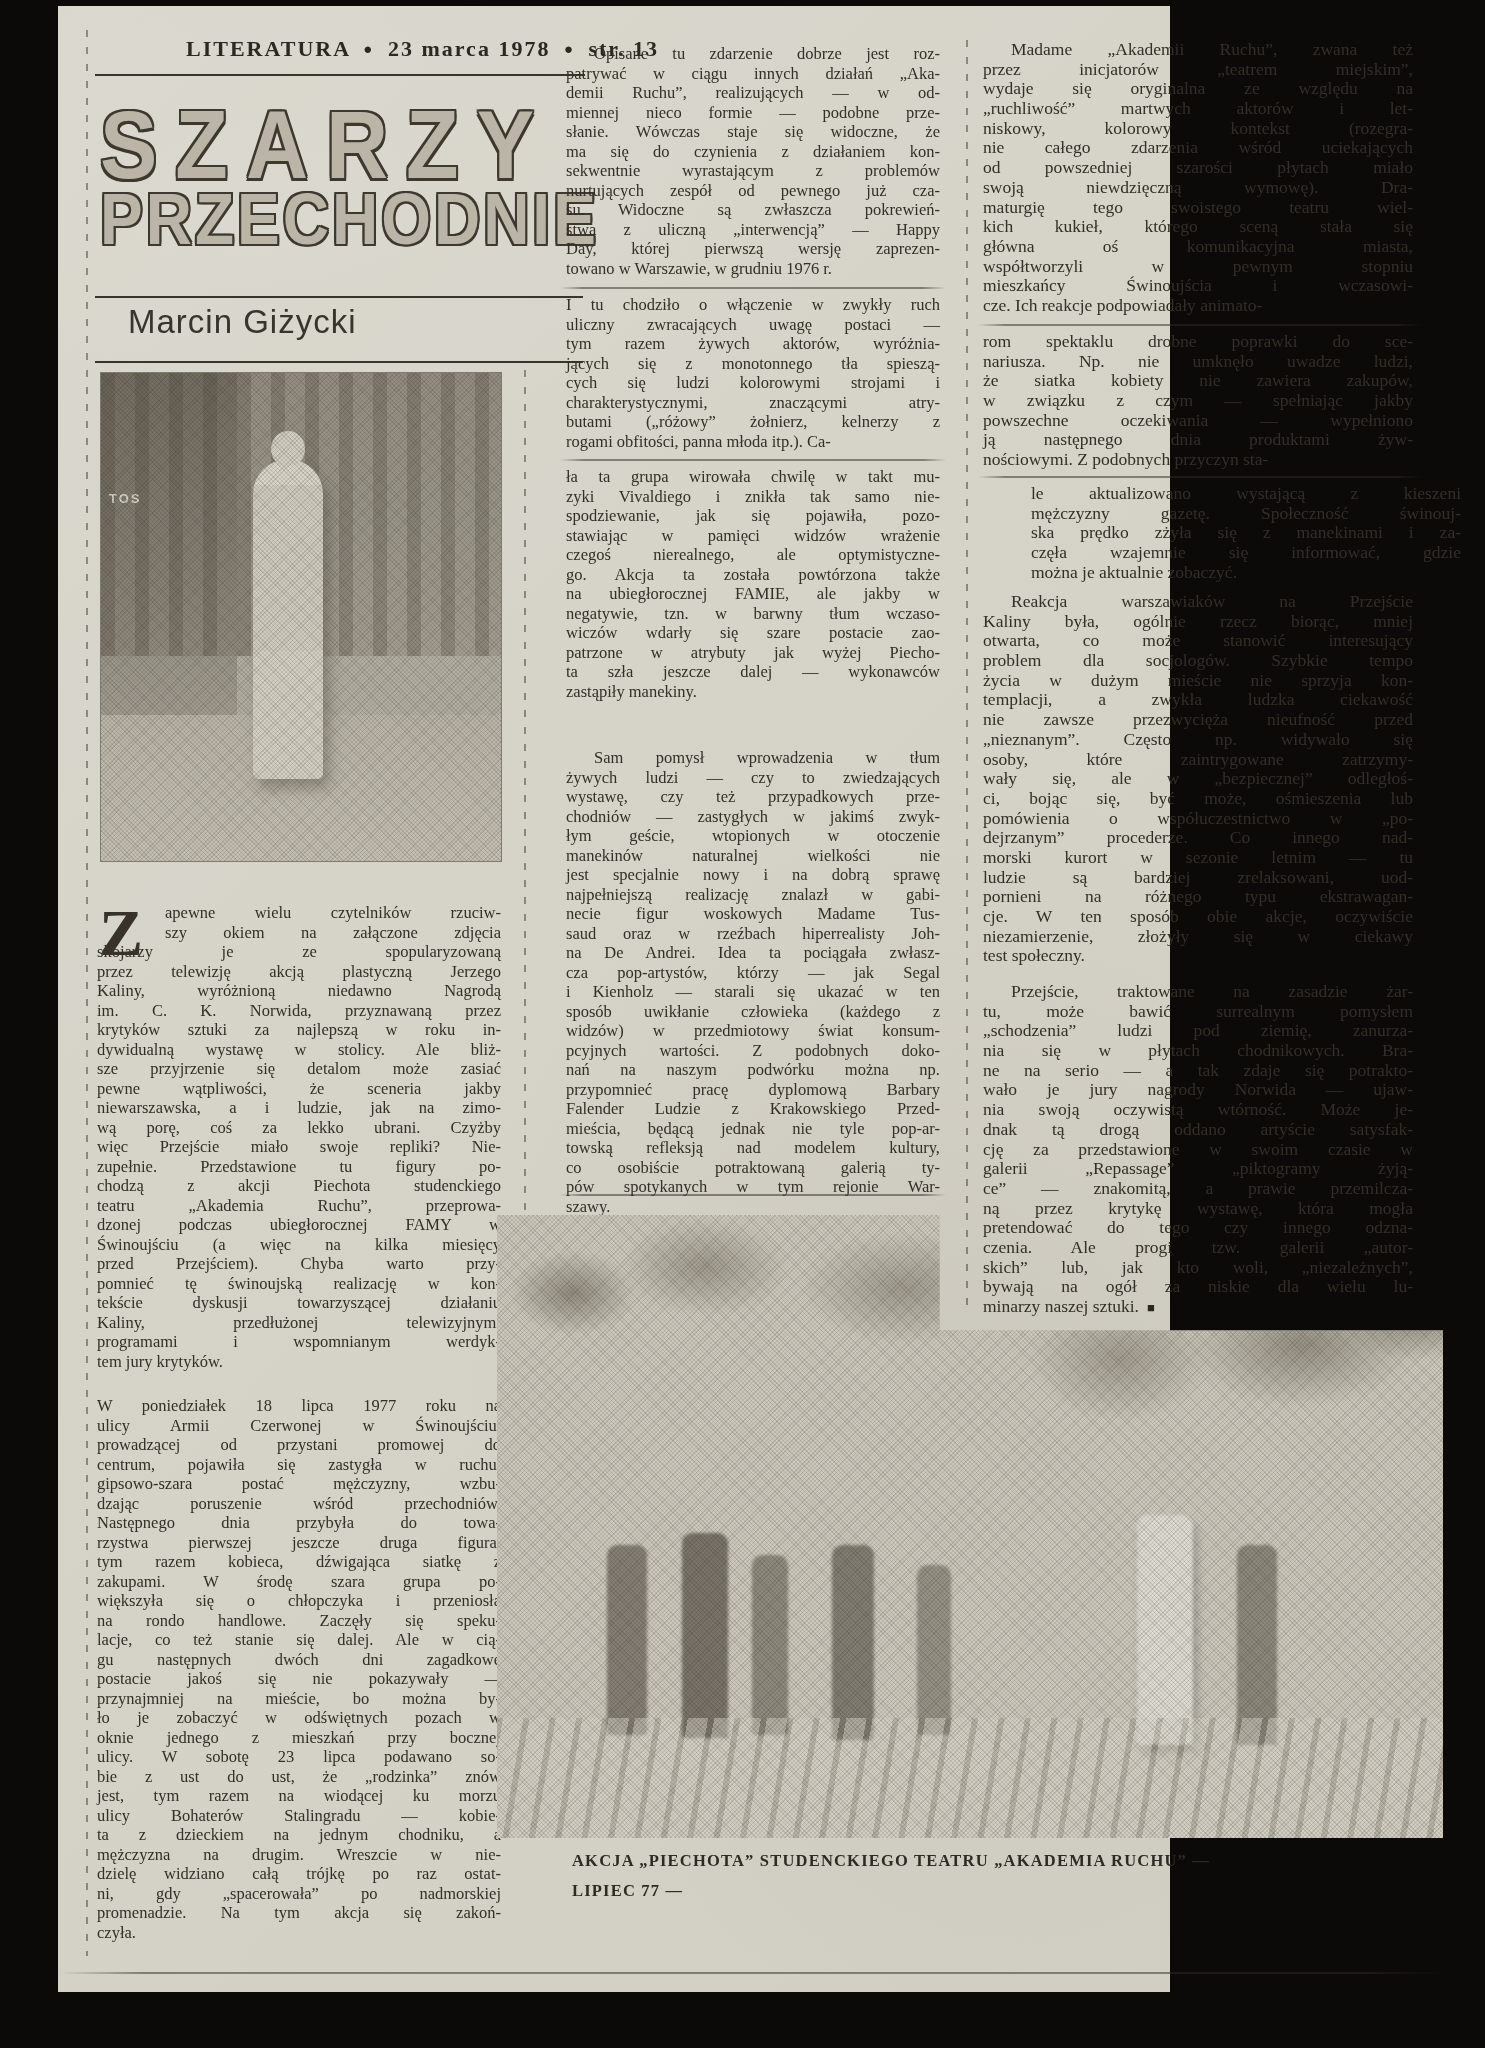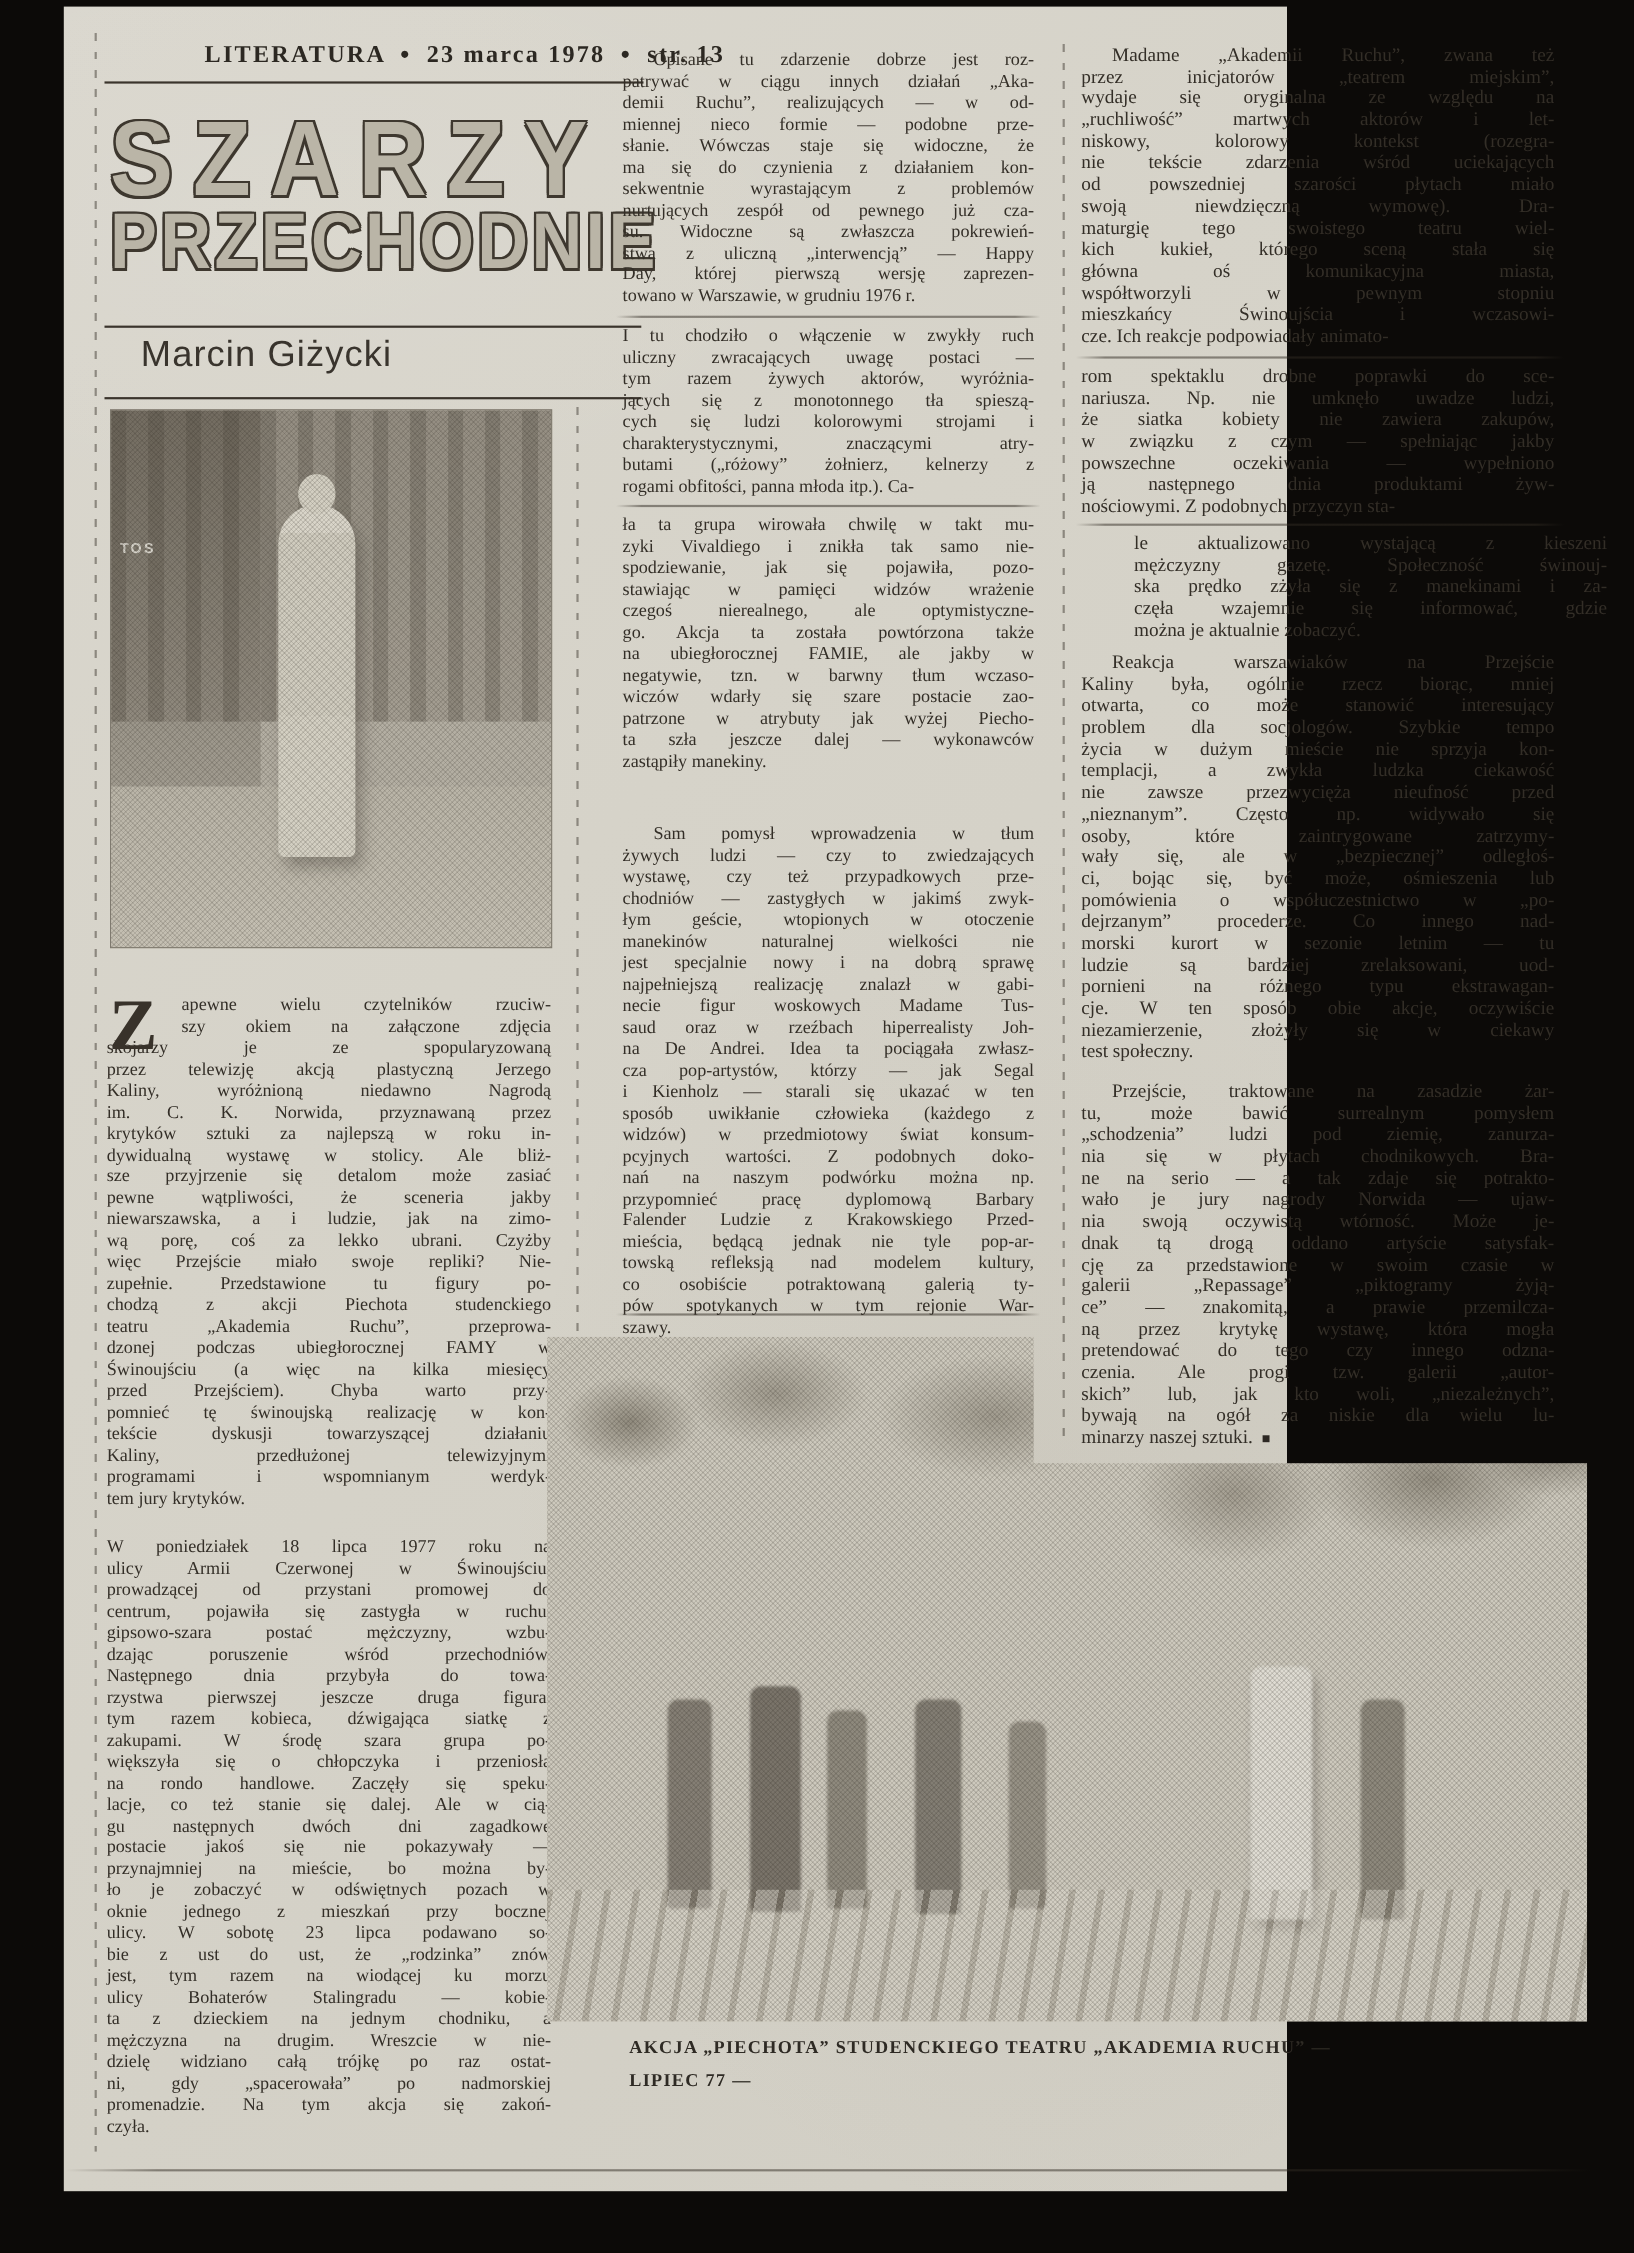--- a/index.html
+++ b/index.html
@@ -235,21 +235,21 @@
         </div>
     </div>
 
     <div class="col c3">
       <div class="para ind-first" style="left:925px;top:34px;width:430px;">
           <div class="ln">Madame „Akademii Ruchu”, zwana też</div>
           <div class="ln">przez inicjatorów „teatrem miejskim”,</div>
           <div class="ln">wydaje się oryginalna ze względu na</div>
           <div class="ln">„ruchliwość” martwych aktorów i let-</div>
           <div class="ln">niskowy, kolorowy kontekst (rozegra-</div>
-          <div class="ln">nie tekście zdarzenia wśród uciekających</div>
+          <div class="ln">nie całego zdarzenia wśród uciekających</div>
           <div class="ln">od powszedniej szarości płytach miało</div>
           <div class="ln">swoją niewdzięczną wymowę). Dra-</div>
           <div class="ln">maturgię tego swoistego teatru wiel-</div>
           <div class="ln">kich kukieł, którego sceną stała się</div>
           <div class="ln">główna oś komunikacyjna miasta,</div>
           <div class="ln">współtworzyli w pewnym stopniu</div>
           <div class="ln">mieszkańcy Świnoujścia i wczasowi-</div>
           <div class="ln last">cze. Ich reakcje podpowiadały animato-</div>
         </div>
       <div class="para" style="left:925px;top:326px;width:430px;">

